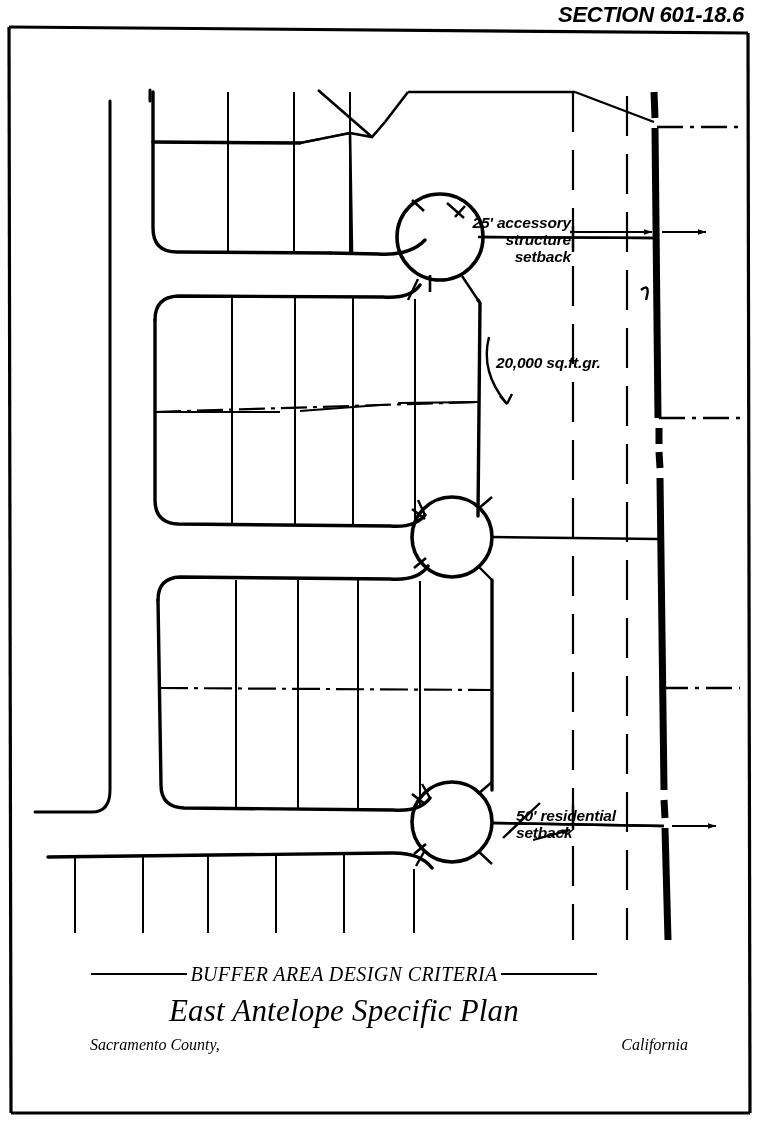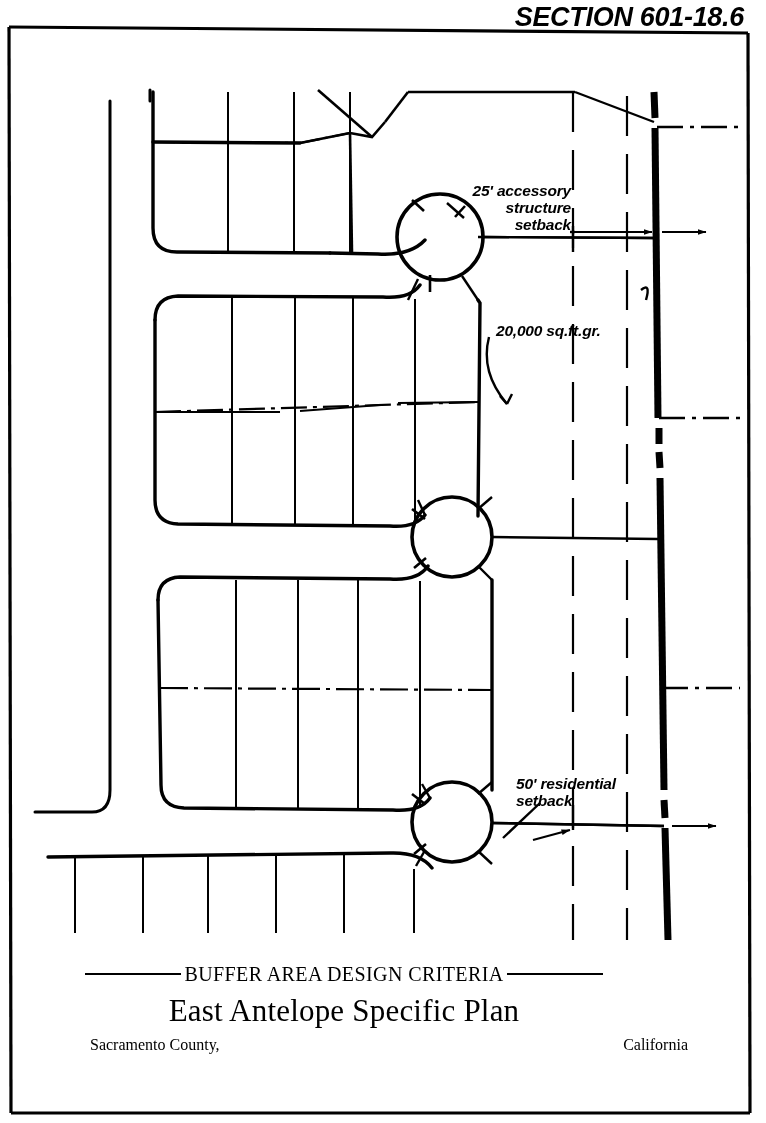--- a/index.html
+++ b/index.html
@@ -26,42 +26,44 @@
     width: 766px;
     height: 1123px;
   }
   .sheet-title {
     position: absolute;
     right: 22px;
     top: 2px;
     font-family: "Liberation Sans", sans-serif;
     font-style: italic;
     font-weight: bold;
-    font-size: 27px;
+    font-size: 22px;
     letter-spacing: -0.3px;
     white-space: nowrap;
   }
   .annot {
     position: absolute;
     font-family: "Liberation Sans", sans-serif;
     font-style: italic;
     font-weight: bold;
     font-size: 15.5px;
     line-height: 17px;
     white-space: pre-line;
     letter-spacing: -0.2px;
+    margin-top: 32px;
   }
   .annot.a1 { left: 447px; top: 182px; text-align: right; width: 124px; }
   .annot.a2 { left: 496px; top: 322px; text-align: right; white-space: nowrap; }
   .annot.a3 { left: 516px; top: 775px; text-align: left; width: 160px; }
   .tb {
     position: absolute;
     left: 0;
     width: 688px;
     text-align: center;
+    font-style: italic;
   }
   .tb-criteria {
     top: 963px;
     font-family: "Liberation Serif", serif;
     font-size: 20px;
     letter-spacing: 0.4px;
   }
   .tb-criteria .rule {
     display: inline-block;
     width: 96px;

